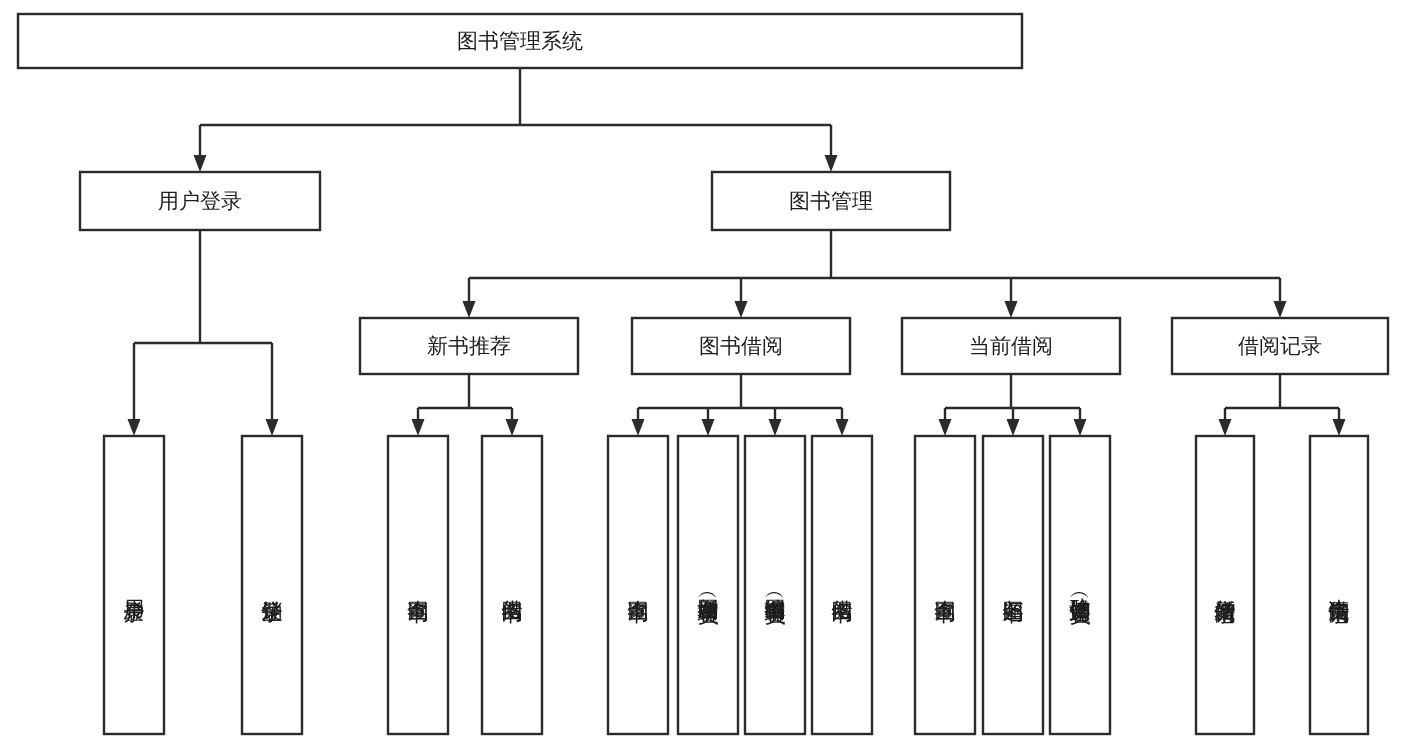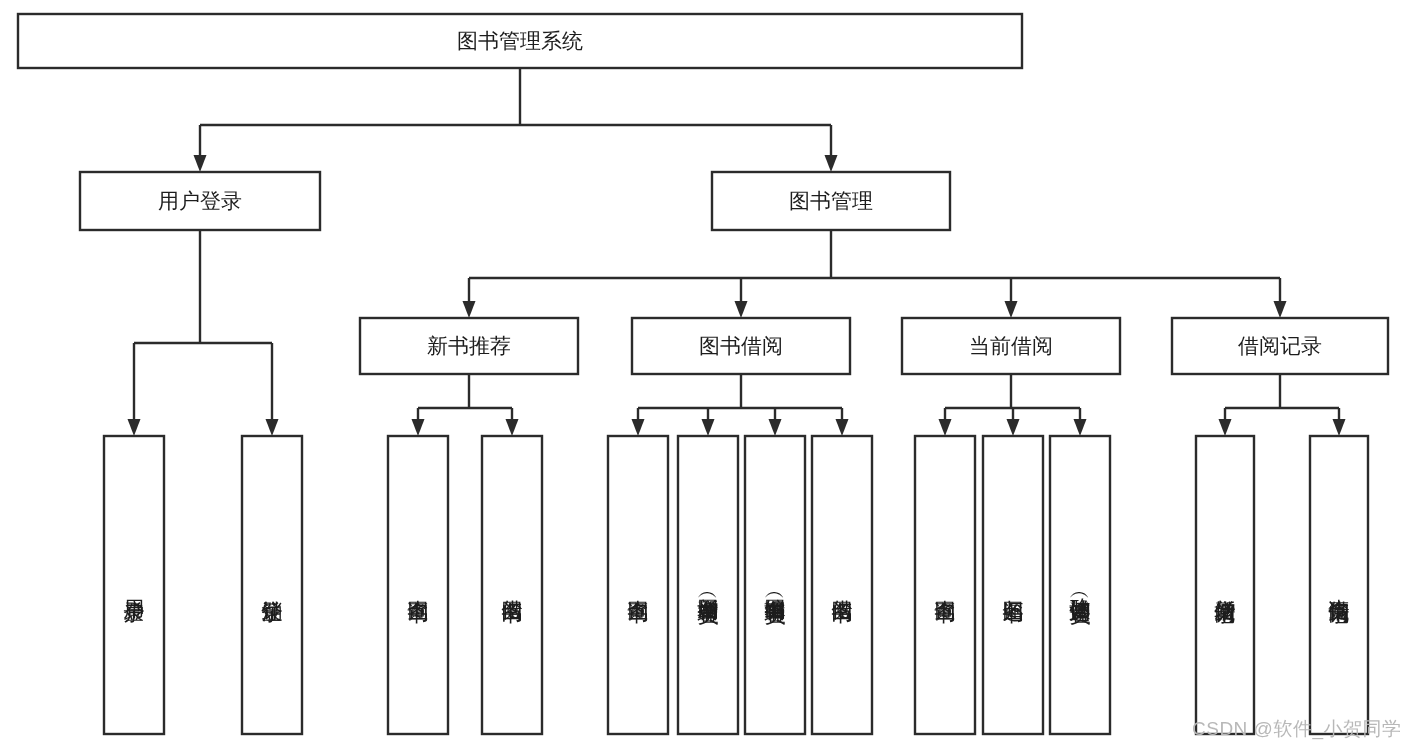--- a/index.html
+++ b/index.html
@@ -171,14 +171,13 @@
       <div class="node-label-v" style="left: 608px; top: 436px; width: 60px; height: 298px;">查询图书</div>
       <div class="node-label-v" style="left: 678px; top: 436px; width: 60px; height: 298px;">新增图书（管理员）</div>
       <div class="node-label-v" style="left: 745px; top: 436px; width: 60px; height: 298px;">编辑图书（管理员）</div>
       <div class="node-label-v" style="left: 812px; top: 436px; width: 60px; height: 298px;">借阅图书</div>
       <div class="node-label-v" style="left: 915px; top: 436px; width: 60px; height: 298px;">查询图书</div>
       <div class="node-label-v" style="left: 983px; top: 436px; width: 60px; height: 298px;">归还图书</div>
       <div class="node-label-v" style="left: 1050px; top: 436px; width: 60px; height: 298px;">确认归还（管理员）</div>
       <div class="node-label-v" style="left: 1196px; top: 436px; width: 58px; height: 298px;">新增借阅记录</div>
       <div class="node-label-v" style="left: 1310px; top: 436px; width: 58px; height: 298px;">查询借阅记录</div>
     </div>
-  <div class="watermark" style="left: 1192px; top: 716px;">CSDN @软件_小贺同学</div>
 </div>
 
 </body></html>

